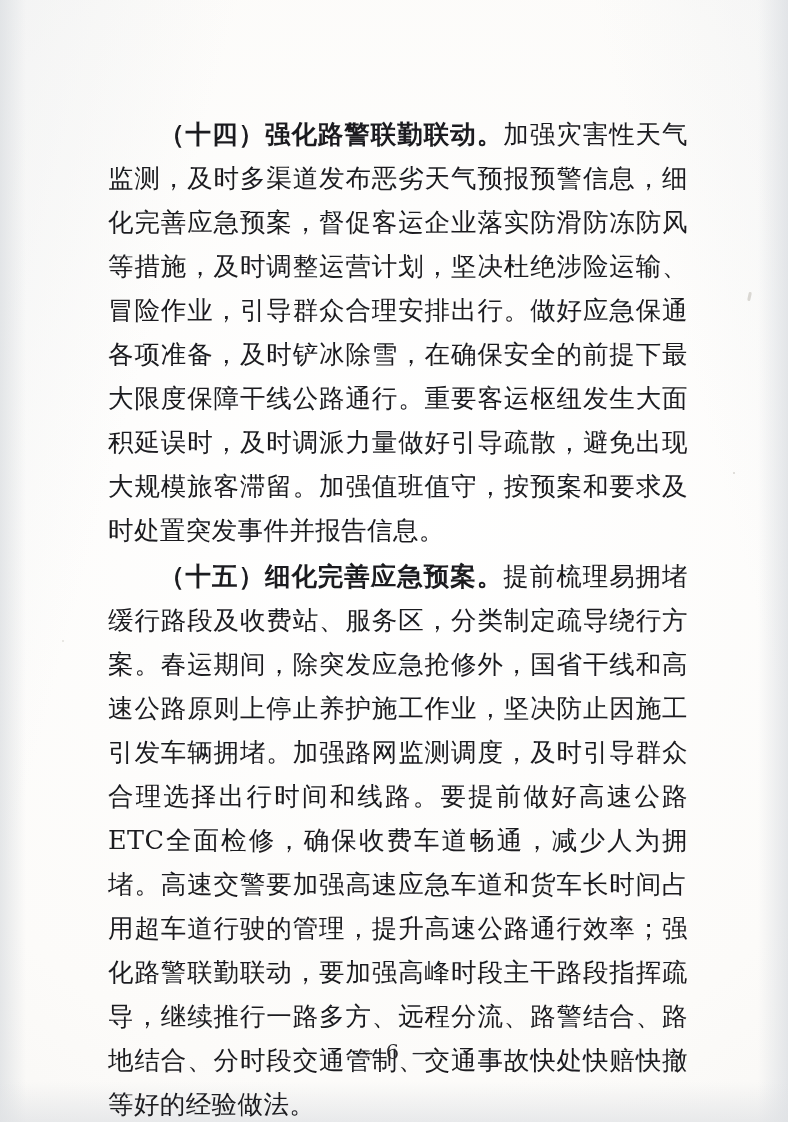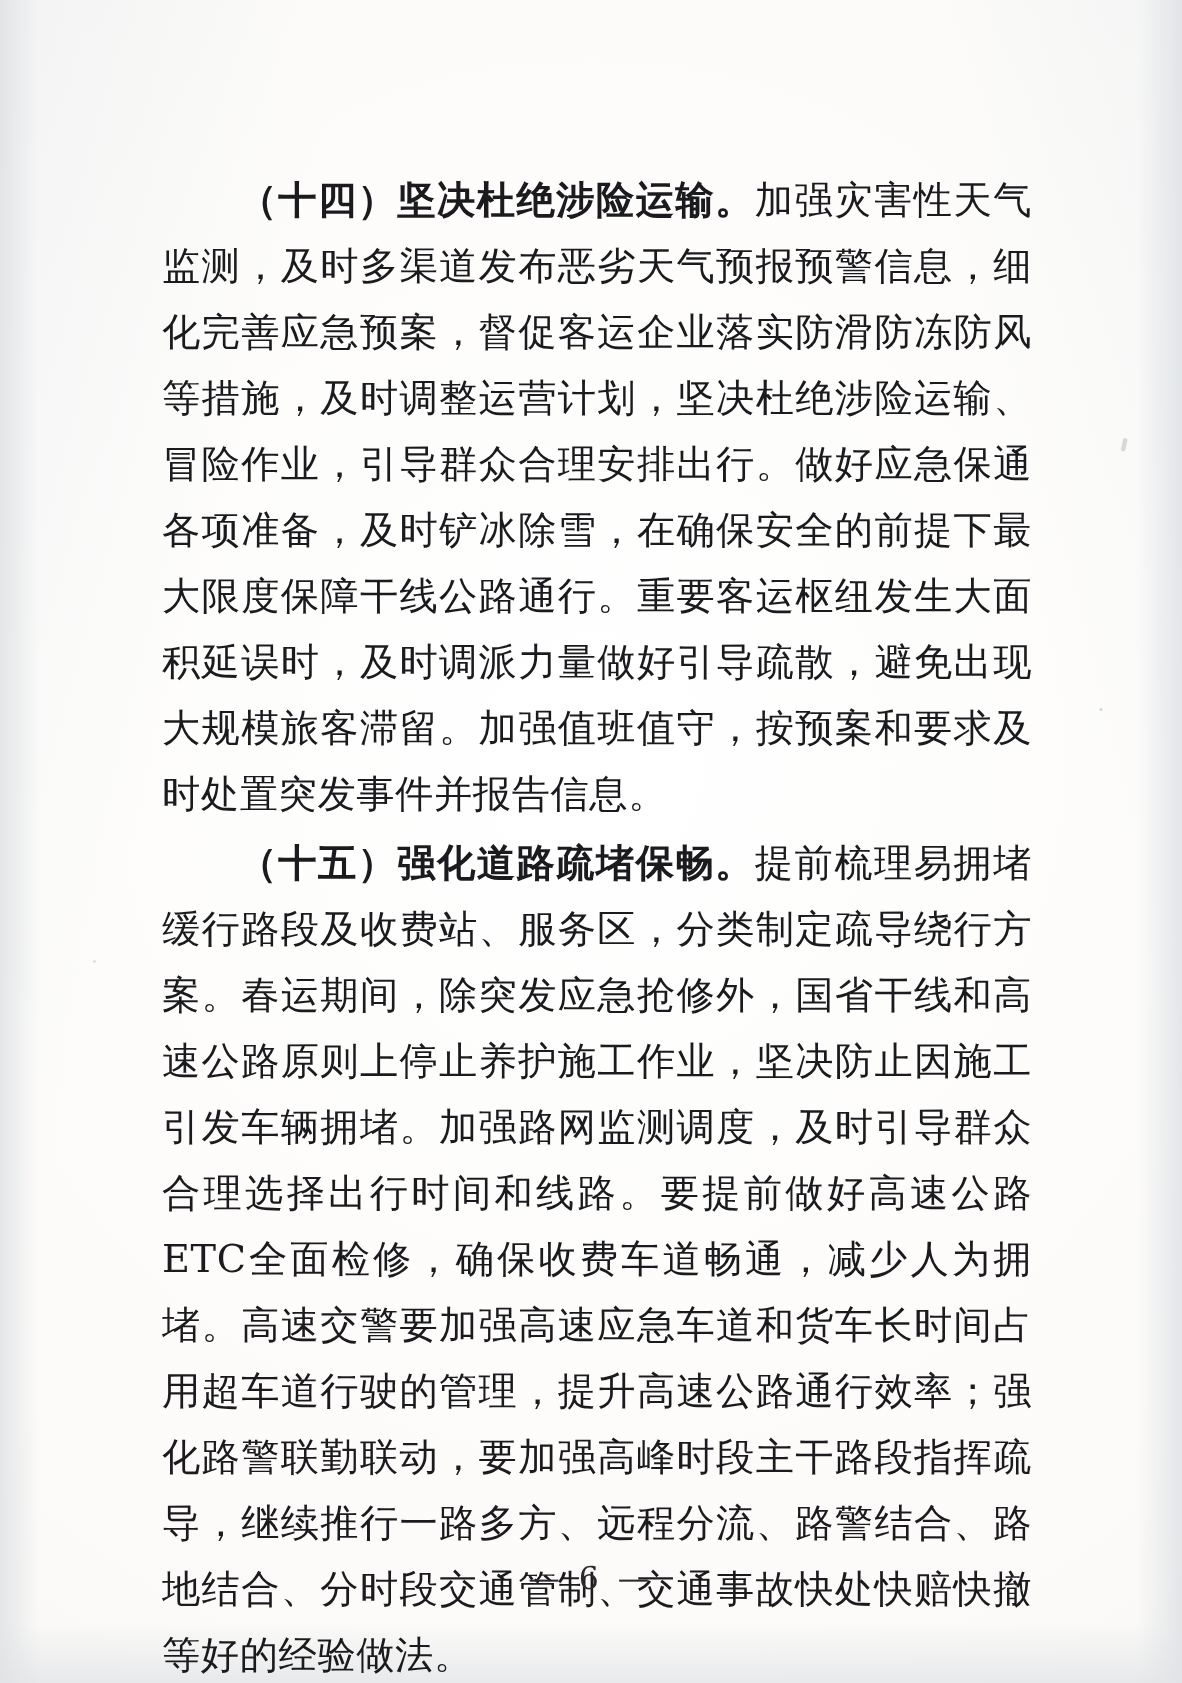--- a/index.html
+++ b/index.html
@@ -98,20 +98,20 @@
   <div class="paper-edge-left"></div>
   <div class="paper-edge-right"></div>
   <div class="paper-edge-bottom"></div>
 
   <div class="speck mark-1"></div>
   <div class="speck mark-2"></div>
   <div class="speck mark-3"></div>
 
   <div class="content">
 
-    <p class="para indent"><span class="lead">（十四）坚决杜绝涉险运输。</span><span>加强灾害性天气监测，及时多渠道发布恶劣天气预报预警信息，细化完善应急预案，督促客运企业落实防滑防冻防风等措施，及时调整运营计划，坚决杜绝涉险运输、冒险作业，引导群众合理安排出行。做好应急保通各项准备，及时铲冰除雪，在确保安全的前提下最大限度保障干线公路通行。重要客运枢纽发生大面积延误时，及时调派力量做好引导疏散，避免出现大规模旅客滞留。加强值班值守，按预案和要求及时处置突发事件并报告信息。</span></p>
+    <p class="para indent"><span class="lead">（十四）强化路警联勤联动。</span><span>加强灾害性天气监测，及时多渠道发布恶劣天气预报预警信息，细化完善应急预案，督促客运企业落实防滑防冻防风等措施，及时调整运营计划，坚决杜绝涉险运输、冒险作业，引导群众合理安排出行。做好应急保通各项准备，及时铲冰除雪，在确保安全的前提下最大限度保障干线公路通行。重要客运枢纽发生大面积延误时，及时调派力量做好引导疏散，避免出现大规模旅客滞留。加强值班值守，按预案和要求及时处置突发事件并报告信息。</span></p>
 
-    <p class="para indent"><span class="lead">（十五）强化道路疏堵保畅。</span><span>提前梳理易拥堵缓行路段及收费站、服务区，分类制定疏导绕行方案。春运期间，除突发应急抢修外，国省干线和高速公路原则上停止养护施工作业，坚决防止因施工引发车辆拥堵。加强路网监测调度，及时引导群众合理选择出行时间和线路。要提前做好高速公路ETC全面检修，确保收费车道畅通，减少人为拥堵。高速交警要加强高速应急车道和货车长时间占用超车道行驶的管理，提升高速公路通行效率；强化路警联勤联动，要加强高峰时段主干路段指挥疏导，继续推行一路多方、远程分流、路警结合、路地结合、分时段交通管制、交通事故快处快赔快撤等好的经验做法。</span></p>
+    <p class="para indent"><span class="lead">（十五）细化完善应急预案。</span><span>提前梳理易拥堵缓行路段及收费站、服务区，分类制定疏导绕行方案。春运期间，除突发应急抢修外，国省干线和高速公路原则上停止养护施工作业，坚决防止因施工引发车辆拥堵。加强路网监测调度，及时引导群众合理选择出行时间和线路。要提前做好高速公路ETC全面检修，确保收费车道畅通，减少人为拥堵。高速交警要加强高速应急车道和货车长时间占用超车道行驶的管理，提升高速公路通行效率；强化路警联勤联动，要加强高峰时段主干路段指挥疏导，继续推行一路多方、远程分流、路警结合、路地结合、分时段交通管制、交通事故快处快赔快撤等好的经验做法。</span></p>
 
   </div>
 
   <div class="page-number">— 6 —</div>
 </div>
 
 </body></html>

